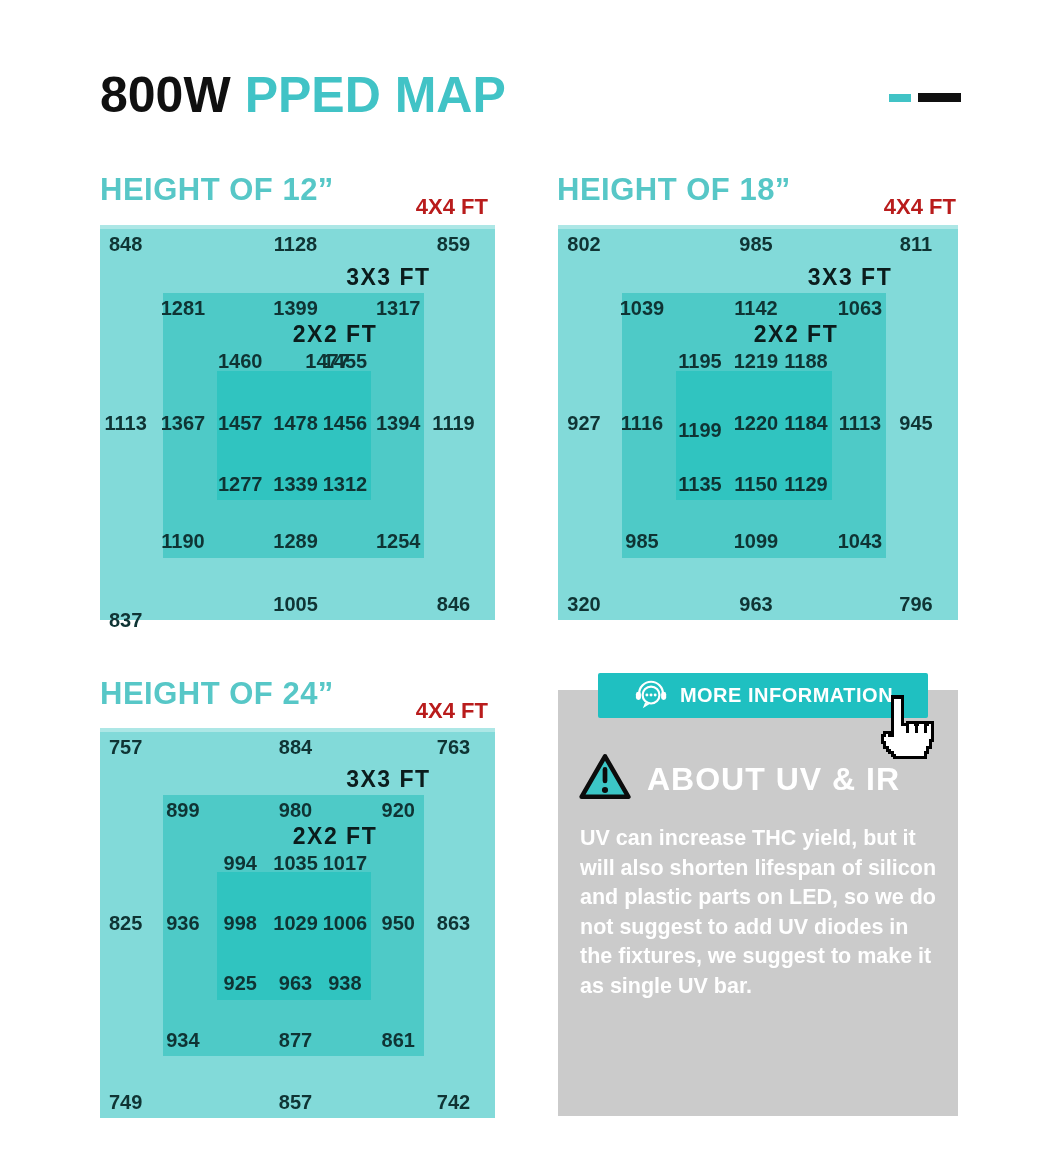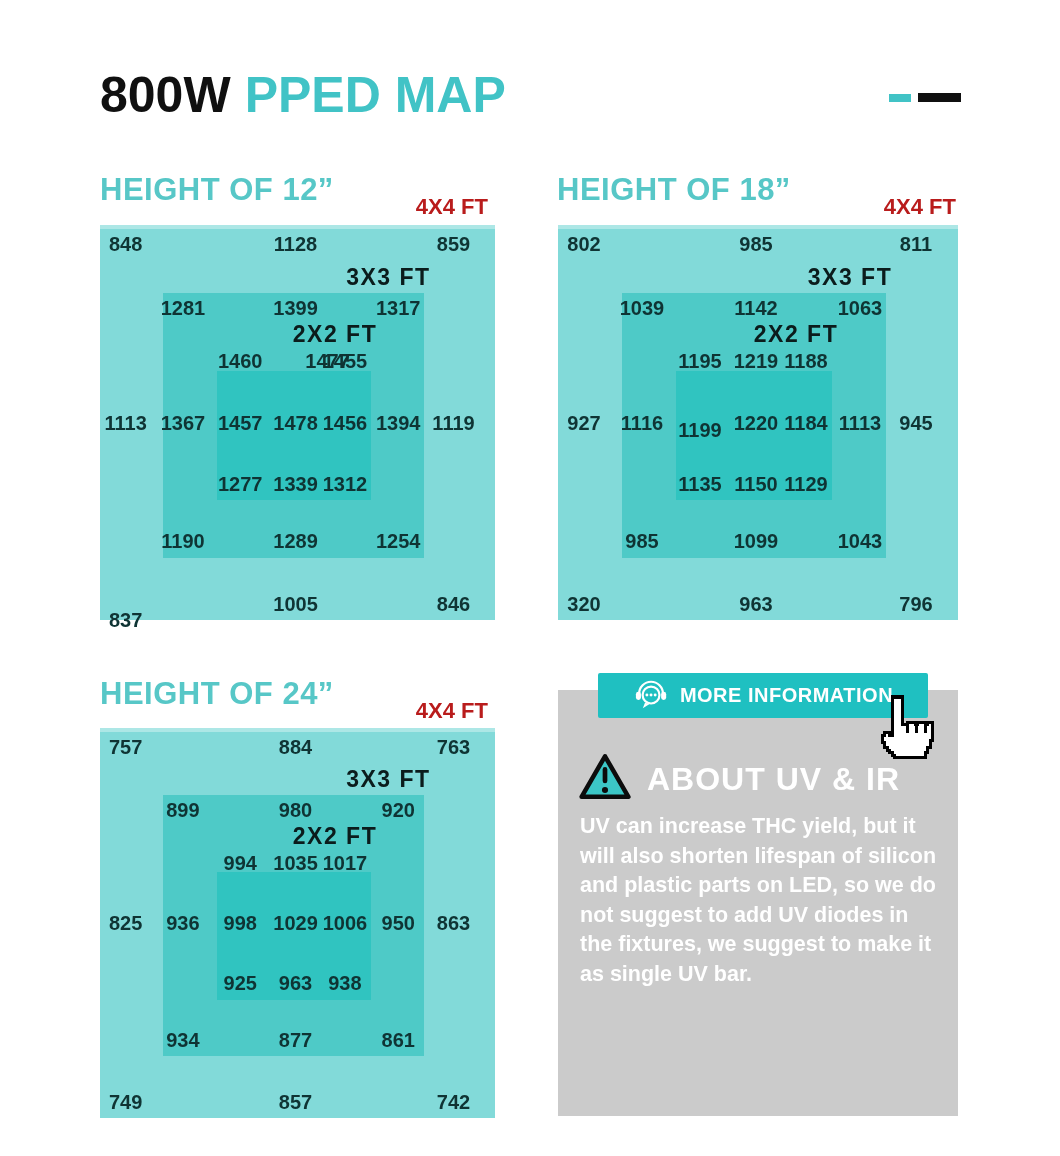--- a/index.html
+++ b/index.html
@@ -41,21 +41,21 @@
   
   .panel{position:absolute;left:558px;top:690px;width:400px;height:426px;background:var(--panel);}
   .info-button{position:absolute;left:598px;top:673px;width:330px;height:45px;background:var(--button);
                border:none;border-radius:2px;display:flex;align-items:center;justify-content:center;
                gap:10px;cursor:pointer;padding:0;}
   .info-button span{color:#ffffff;font-size:20px;font-weight:800;letter-spacing:.5px;
                     font-family:"Liberation Sans", sans-serif;white-space:nowrap;}
   .cursor-wrap{position:absolute;left:872px;top:694px;width:66px;height:72px;}
   .about-row{display:flex;align-items:center;gap:15px;padding:62px 0 6px 20px;}
   .about-title{color:#ffffff;font-size:32px;font-weight:800;letter-spacing:1px;white-space:nowrap;}
-  .panel p{margin:0 18px 0 22px;color:#ffffff;font-size:21.5px;line-height:29.6px;font-weight:600;}
+  .panel p{margin:12px 18px 0 22px;color:#ffffff;font-size:21.5px;line-height:29.6px;font-weight:600;}
 </style>
 </head>
 <body>
 
 <div class="page">
 
   <div class="title">
     <span>800W</span><span class="accent">PPED MAP</span>
   </div>
   <div class="dash teal"></div>

